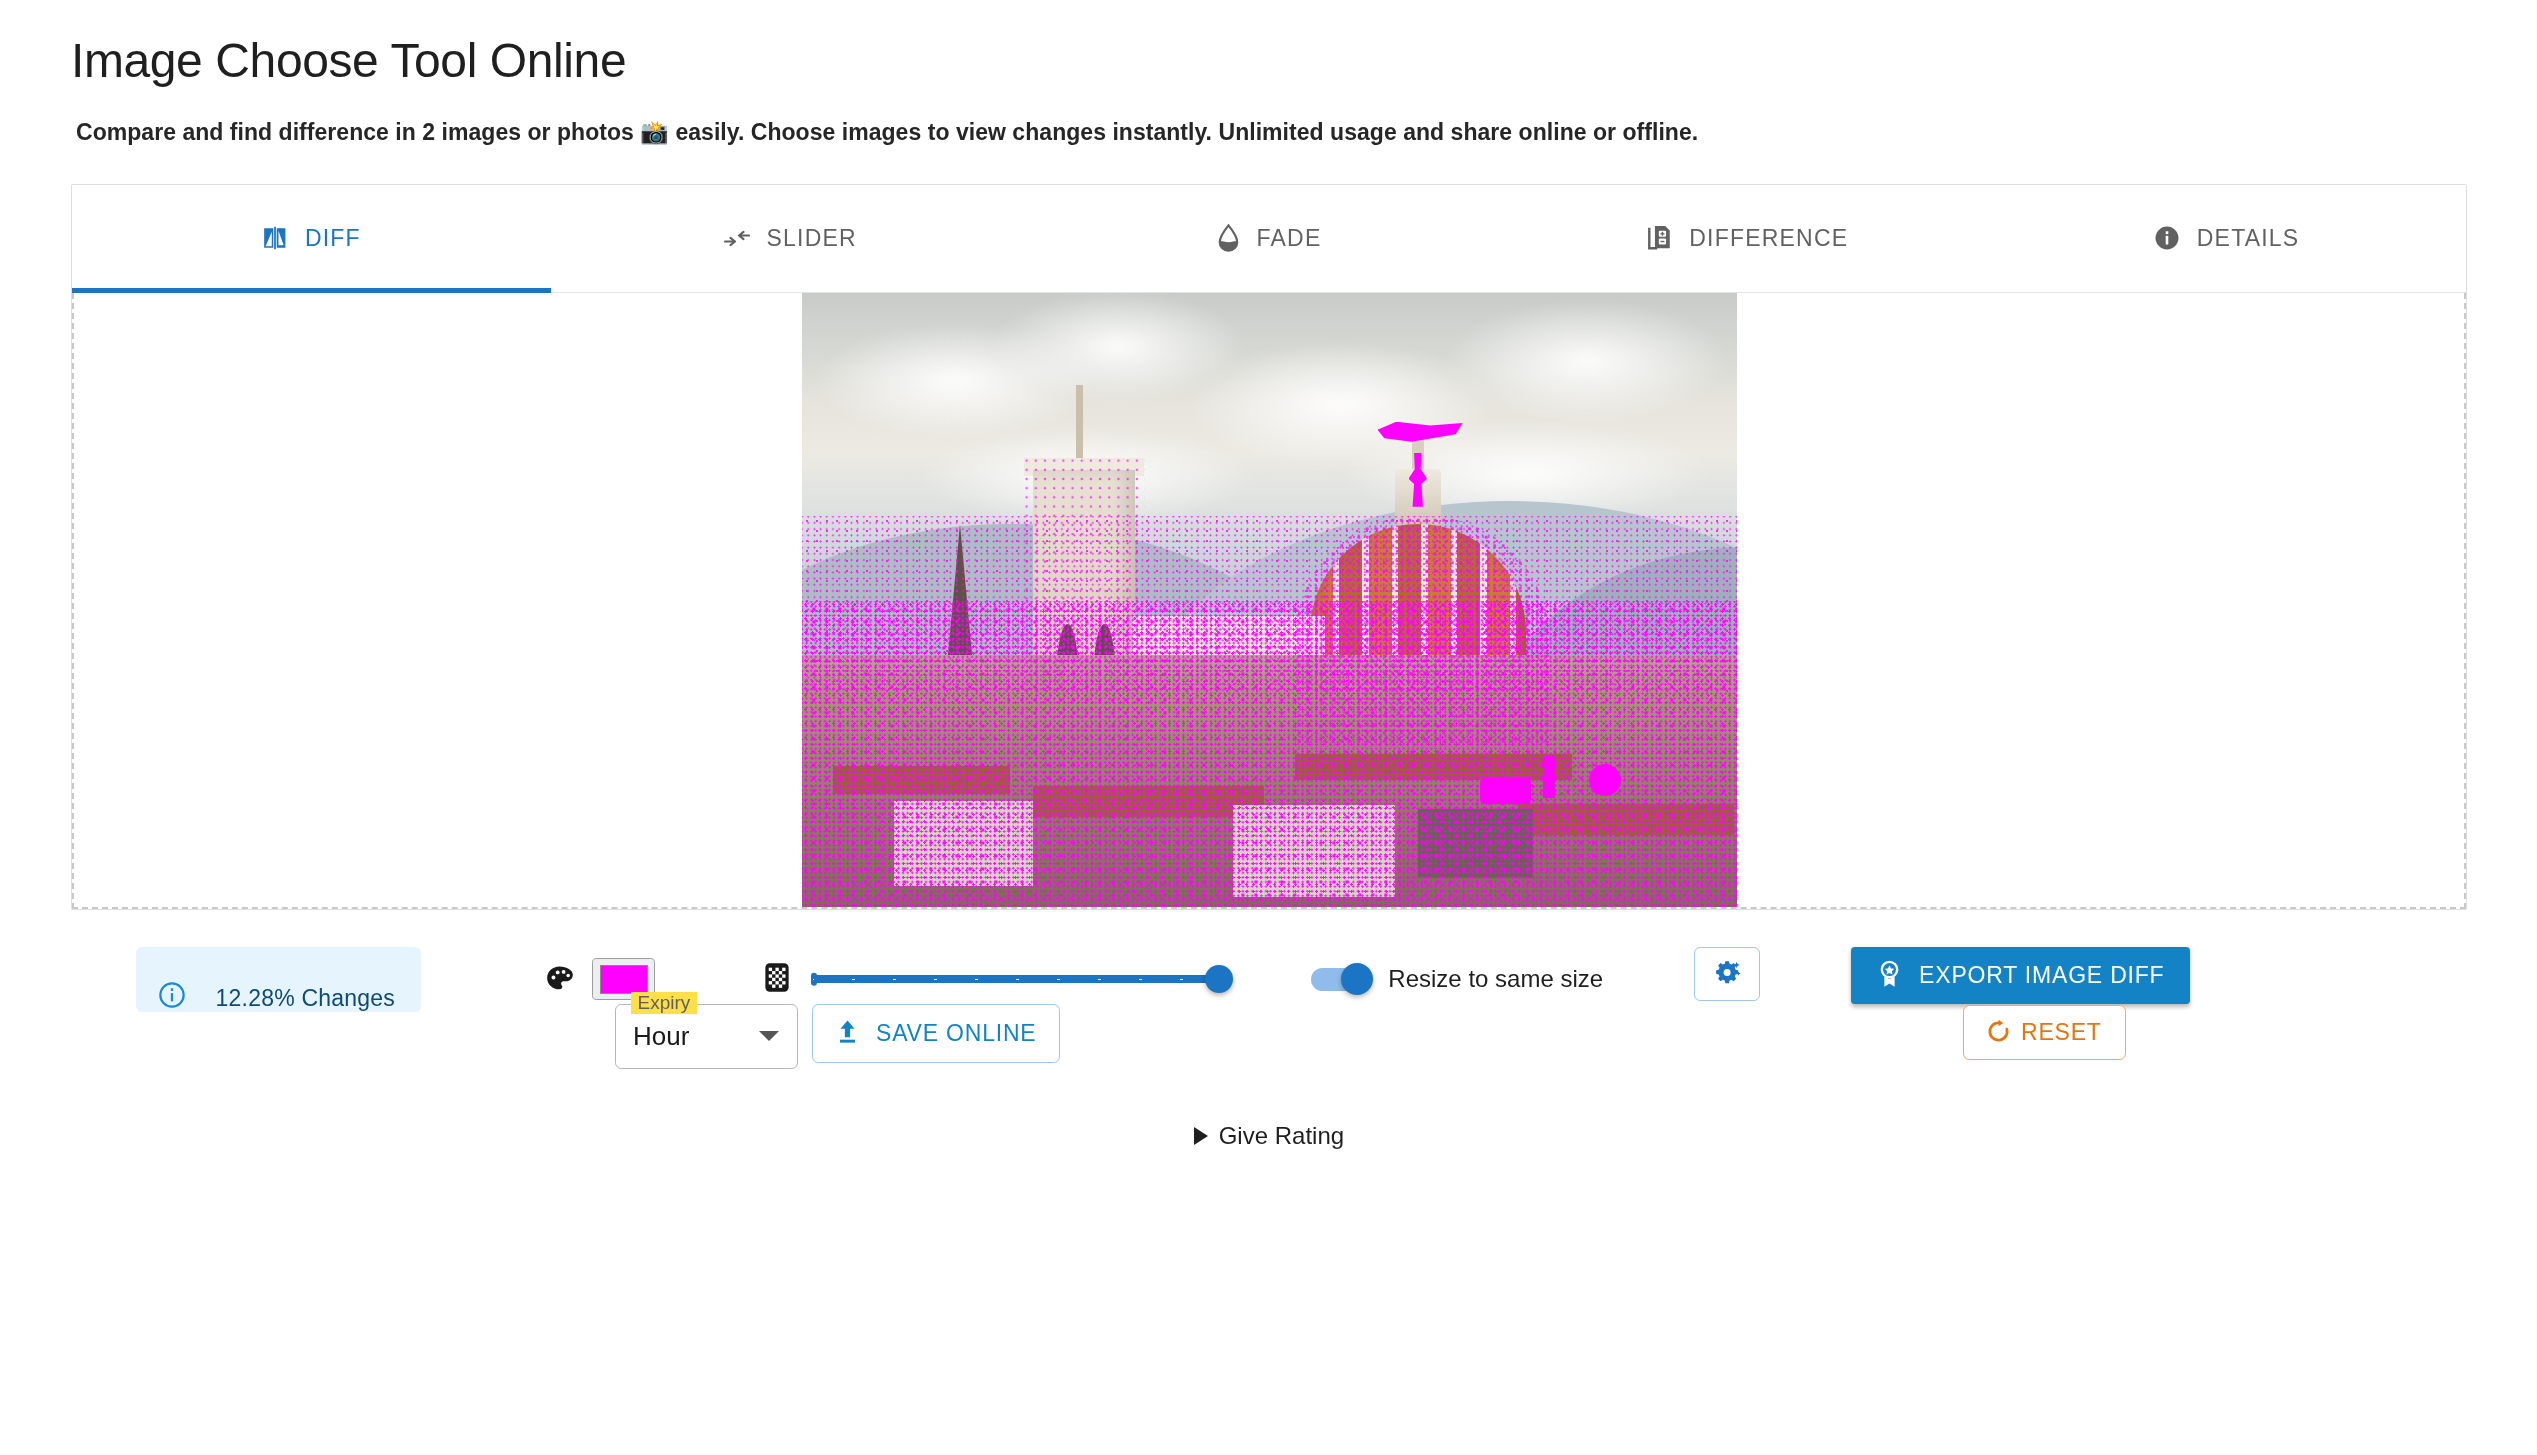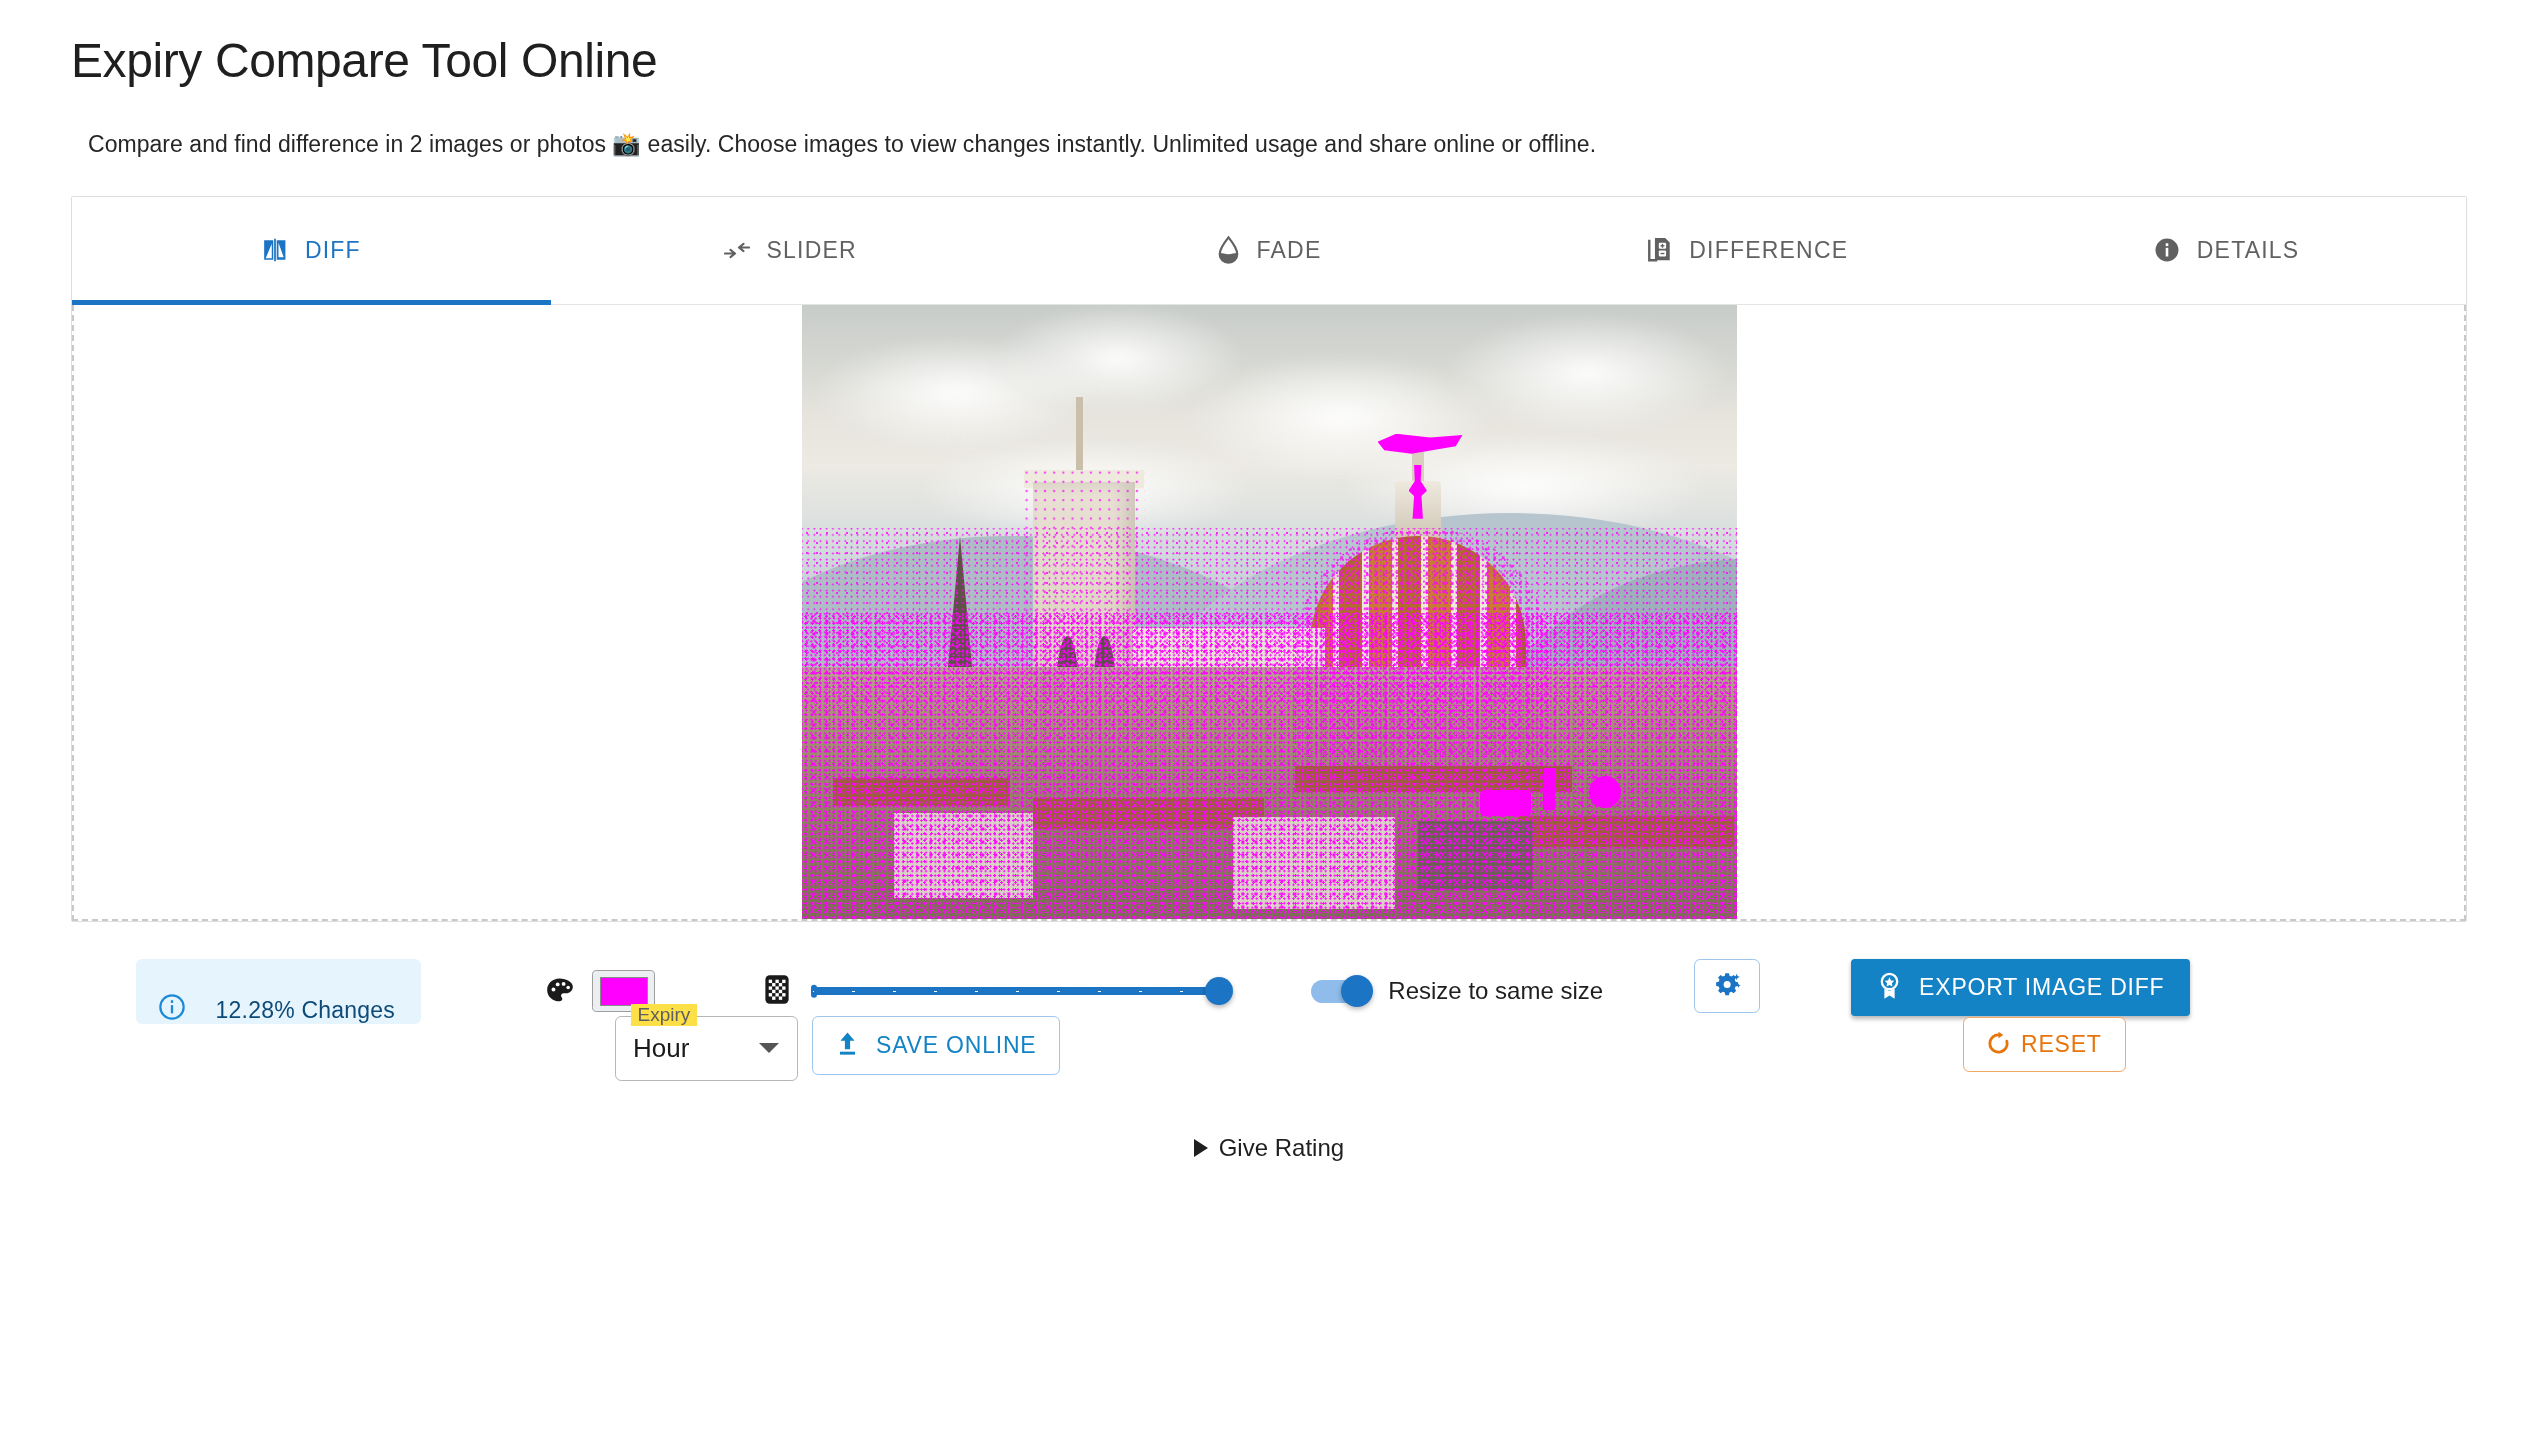--- a/index.html
+++ b/index.html
@@ -22,23 +22,23 @@
     font-size: 48px;
     font-weight: 400;
     line-height: 1.1;
     color: #1f1f1f;
     margin: 0;
     padding-top: 35px;
     letter-spacing: -0.4px;
   }
   .page-subtitle {
     font-size: 23px;
-    font-weight: 400;
+    font-weight: 700;
     color: #262626;
-    margin: 17px;
+    margin: 5px;
     padding-top: 26px;
     letter-spacing: 0.04px;
   }
 
   
   .compare-card {
     margin-top: 38px;
     border: 1.5px solid #dedede;
     border-radius: 1.5px;
     background: #fff;
@@ -434,21 +434,21 @@
     border-bottom: 9.2px solid transparent;
     border-left: 14px solid #1f1f1f;
   }
   .rating .lbl { font-size: 24px; color: #1f1f1f; }
 </style>
 </head>
 <body>
 
 <div class="page">
 
-  <h1 class="page-title">Expiry Compare Tool Online</h1>
+  <h1 class="page-title">Image Choose Tool Online</h1>
   <p class="page-subtitle">Compare and find difference in 2 images or photos 📸 easily. Choose images to view changes instantly. Unlimited usage and share online or offline.</p>
 
   <div class="compare-card">
 
     <div class="tabbar">
 
       <div class="tab active">
         <span class="tab-ico">
           <svg width="26" height="28" viewBox="0 0 24 24">
             <rect x="2" y="3" width="8.4" height="18" fill="#1c74c4"></rect>

